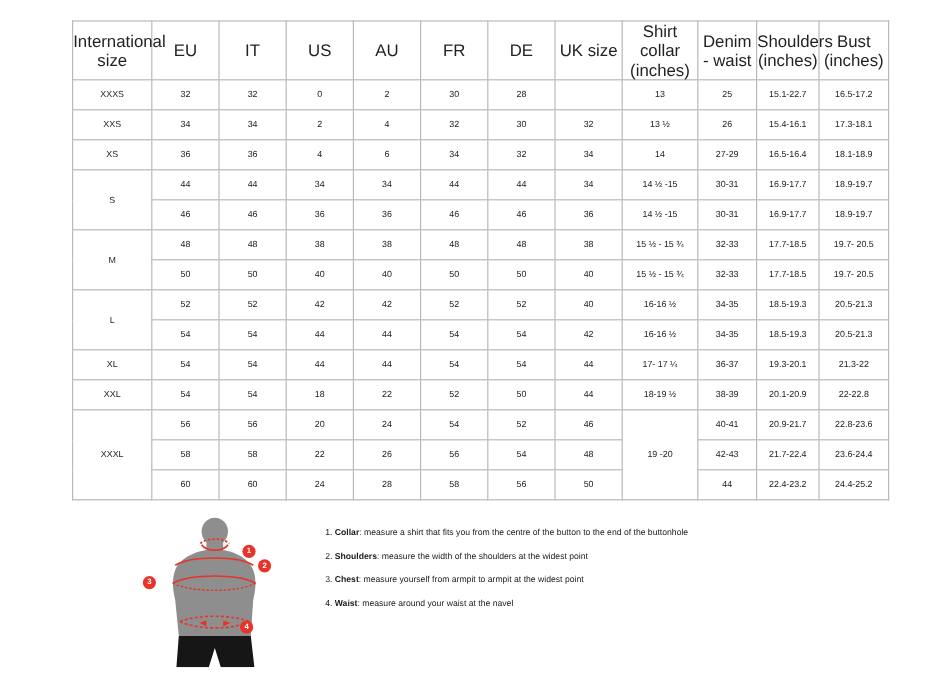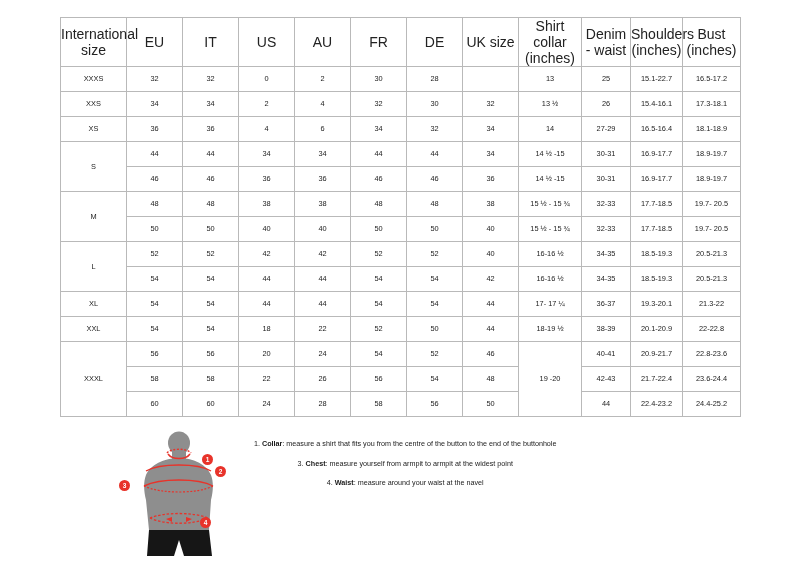--- a/index.html
+++ b/index.html
@@ -76,23 +76,22 @@
     display: flex;
     align-items: flex-start;
   }
   .figure-area {
     position: relative;
     width: 120px;
     height: 126px;
     flex: 0 0 120px;
   }
   .steps {
-    margin-left: 14px;
+    margin-left: 31px;
     padding-top: 10px;
-    text-align: center;
   }
   .step {
     font-size: 7.2px;
     color: #1a1a1a;
     margin-bottom: 11px;
     line-height: 1.2;
     white-space: nowrap;
   }
   .step .num { color: #1a1a1a; }
   .step b { font-weight: bold; }
@@ -373,20 +372,24 @@
         <div class="bullet" style="left:-1px; top:50px;">3</div>
         <div class="bullet" style="left:80px; top:87px;">4</div>
       </div>
 
       <div class="steps">
         <div class="step">
           <span class="num">1.</span>
           <b>Collar</b><span>: measure a shirt that fits you from the centre of the button to the end of the buttonhole</span>
         </div>
         <div class="step">
+          <span class="num">2.</span>
+          <b>Shoulders</b><span>: measure the width of the shoulders at the widest point</span>
+        </div>
+        <div class="step">
           <span class="num">3.</span>
           <b>Chest</b><span>: measure yourself from armpit to armpit at the widest point</span>
         </div>
         <div class="step">
           <span class="num">4.</span>
           <b>Waist</b><span>: measure around your waist at the navel</span>
         </div>
       </div>
 
     </div>

